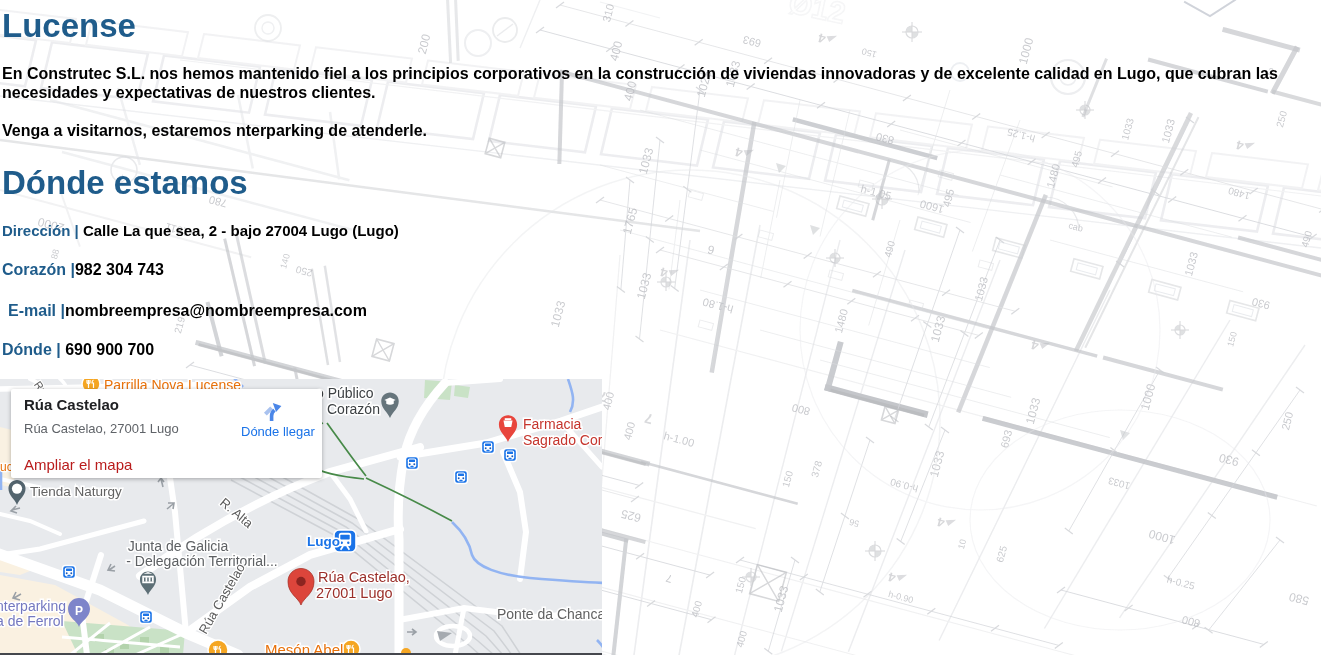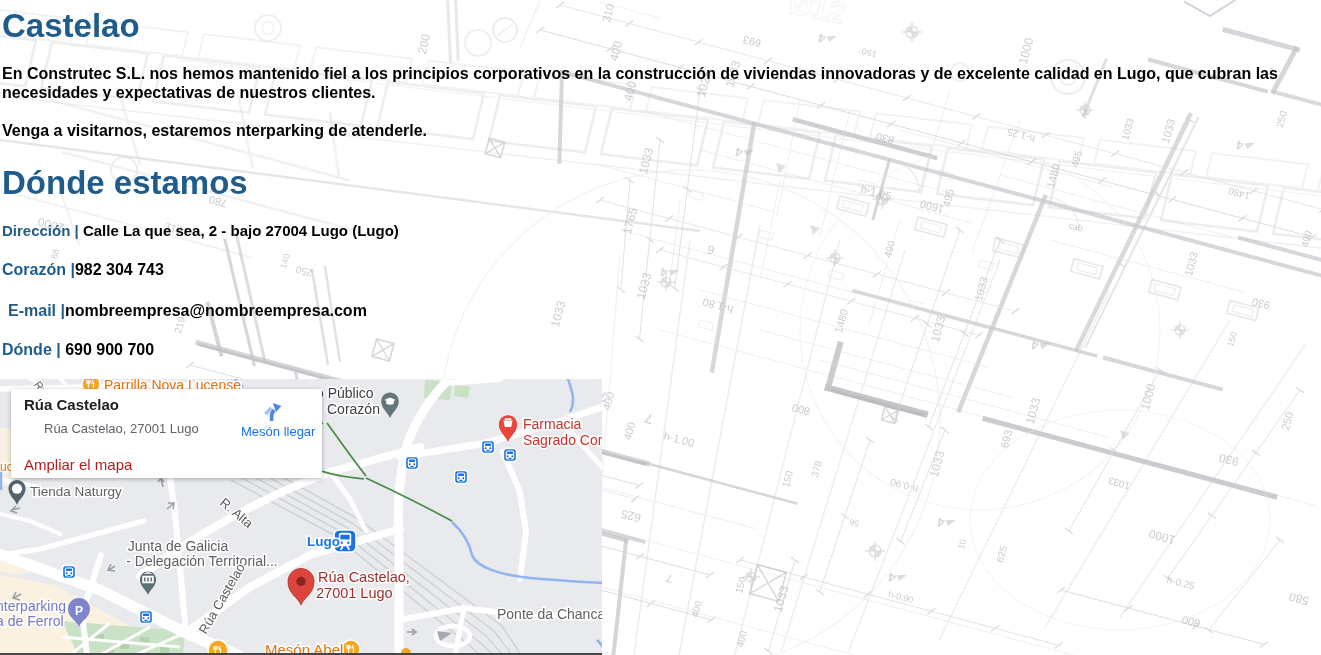--- a/index.html
+++ b/index.html
@@ -529,21 +529,21 @@
 </g>
 
 <g opacity="0.45">
 <circle cx="690" cy="420" r="250" fill="none" stroke="#e1e2e5" stroke-width="1.5"></circle>
 <circle cx="980" cy="330" r="180" fill="none" stroke="#e4e5e8" stroke-width="1.2"></circle>
 <ellipse cx="1120" cy="520" rx="150" ry="110" fill="none" stroke="#e4e5e8" stroke-width="1.2"></ellipse>
 </g>
     </g>
   </svg>
 
-<h1 style="top:7px">Castelao</h1>
+<h1 style="top:7px">Lucense</h1>
 
 <div class="txt" style="top:48px; font-size:16px; line-height:19px; white-space:normal; width:1317px;margin-top:16px;">En Construtec S.L. nos hemos mantenido fiel a los principios corporativos en la construcción de viviendas innovadoras y de excelente calidad en Lugo, que cubran las necesidades y expectativas de nuestros clientes.</div>
 
 <div class="txt" style="top:122px; font-size:16px;">Venga a visitarnos, estaremos nterparking de atenderle.</div>
 
 <h1 style="top:164px">Dónde estamos</h1>
 
 <div class="txt" style="top:222px; font-size:15px;"><span class="blue">Dirección |</span> Calle La que sea, 2 - bajo 27004 Lugo (Lugo)</div>
 
 <div class="txt" style="top:261px; font-size:16px;"><span class="blue">Corazón |</span>982 304 743</div>
@@ -756,25 +756,25 @@
 <path d="M437,252 L452,254 L440,262 Z" fill="#a5aab0"></path>
 
 <rect x="0" y="274" width="602" height="2" fill="#45474d"></rect>
     </svg>
 
 <div style="position:absolute; left:11px; top:10px; width:311px; height:89px; background:#ffffff;
             border-radius:2px; box-shadow:0 1px 4px rgba(0,0,0,0.3);">
 
   <div style="position:absolute; left:13px; top:7px; font-size:15px; font-weight:bold; color:#202124;">Rúa Castelao</div>
 
-  <div style="position:absolute; left:13px; top:32px; font-size:13px; color:#5f6368;margin-left:20px;">Rúa Castelao, 27001 Lugo</div>
+  <div style="position:absolute; left:13px; top:32px; font-size:13px; color:#5f6368;">Rúa Castelao, 27001 Lugo</div>
 
   <div style="position:absolute; left:13px; top:67px; font-size:15px; color:#b91c1c;">Ampliar el mapa</div>
 
   <svg style="position:absolute; left:251px; top:13px;" width="21" height="20" viewBox="0 0 21 20">
     <path d="M3.4,12.2 L9.6,5.8" stroke="#a9c2ef" stroke-width="4" fill="none"></path>
     <path d="M9.6,19 L9.6,14 Q9.6,10.4 12.4,8.2" stroke="#4a86e8" stroke-width="3.6" fill="none"></path>
     <path d="M10.8,0.9 L19.4,3.9 L14,9.9 Z" fill="#4a86e8"></path>
   </svg>
 
-  <div style="position:absolute; left:230px; top:35px; font-size:13px; color:#1a73e8;">Mesón llegar</div>
+  <div style="position:absolute; left:230px; top:35px; font-size:13px; color:#1a73e8;">Dónde llegar</div>
 </div>
 </div>
 
 </body></html>

